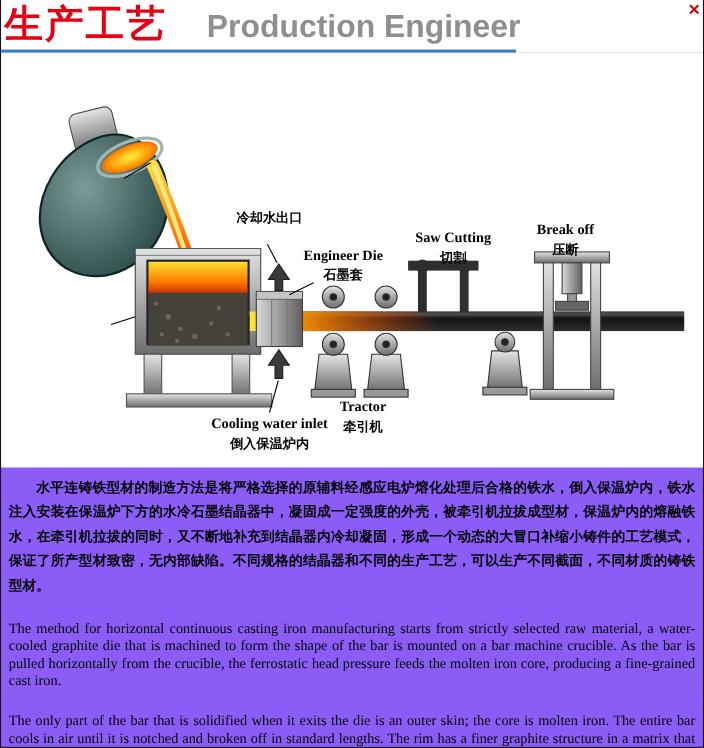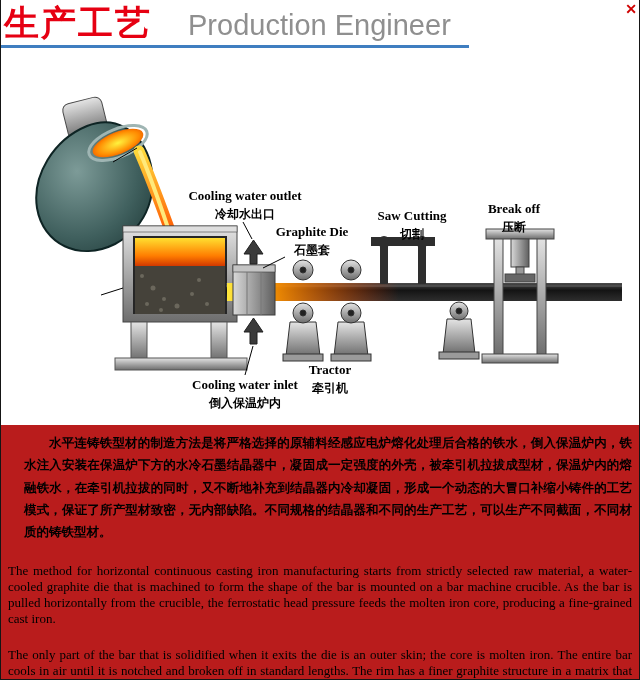--- a/index.html
+++ b/index.html
@@ -1,45 +1,45 @@
 <!DOCTYPE html>
 <html><head>
 <meta charset="utf-8">
 <style>
   html,body { margin:0; padding:0; background:#ffffff; }
   .page {
     position:relative; width:640px; height:680px; box-sizing:border-box;
-    background:#b91c1c; overflow:hidden;
+    background:#8b5cf6; overflow:hidden;
     border-left:1px solid #151515; border-right:1px solid #151515; border-bottom:1px solid #151515;
     font-family:"Liberation Sans", sans-serif; color:#000;
   }
   
   .header { position:relative; height:48px; background:#fff; }
   .title-zh { position:absolute; left:3px; top:0; line-height:46px; font-size:35px; font-weight:700; color:#e60012; letter-spacing:2px; white-space:nowrap; }
-  .title-en { position:absolute; left:187px; top:0; line-height:50px; font-size:29px; font-weight:400; color:#8f8f8f; white-space:nowrap; }
+  .title-en { position:absolute; left:187px; top:0; line-height:50px; font-size:29px; font-weight:700; color:#8f8f8f; white-space:nowrap; }
   .underline { position:absolute; left:0; top:45px; width:468px; height:3px; background:#3f7ec0; }
   .close { position:absolute; right:2px; top:1px; font-size:14px; font-weight:700; color:#cf0000; cursor:pointer; }
   
   .diagram { position:relative; width:640px; height:377px; background:#fff; }
   .diagram svg { position:absolute; left:0; top:0; }
   .lbl { position:absolute; text-align:center; line-height:1.12; }
   .lbl .en { display:block; font:700 13px "Liberation Serif", serif; color:#000; white-space:nowrap; }
   .lbl .zh { display:block; font:700 12px "Liberation Sans", sans-serif; color:#000; margin-top:2px; white-space:nowrap; }
   .lbl-treat   { left:100px; top:66px;  width:96px; }
   .lbl-outlet  { left:186px; top:140px; width:116px; }
   .lbl-die     { left:268px; top:176px; width:86px; }
   .lbl-saw     { left:362px; top:160px; width:74px;margin-left:12px; }
   .lbl-break   { left:480px; top:153px; width:66px; }
   .lbl-barm    { left:26px;  top:239px; width:88px; }
   .lbl-inlet   { left:184px; top:329px; width:120px; }
   .lbl-tractor { left:300px; top:314px; width:58px; }
   
   .texts { padding:0 7px; }
   .para-zh {
-    margin:7px 0 10px 16px; font-family:"Liberation Sans", sans-serif;
+    margin:7px 0 10px 0; font-family:"Liberation Sans", sans-serif;
     font-size:12.5px; font-weight:700; line-height:1.78; text-indent:2em; text-align:justify;
   }
   .para-en {
     margin:20px 0; font-family:"Liberation Serif", serif;
     font-size:13px; line-height:1.22; text-align:justify;
   }
 </style>
 </head>
 <body>
 
@@ -190,25 +190,24 @@
       <g stroke="#000" stroke-width="1">
         <line x1="136" y1="100" x2="112" y2="114"></line>
         <line x1="242" y1="174" x2="251" y2="191"></line>
         <line x1="284" y1="209" x2="262" y2="220"></line>
         <line x1="100" y1="247" x2="122" y2="240"></line>
         <line x1="244" y1="327" x2="252" y2="298"></line>
       </g>
     </svg>
 
     <div class="lbl lbl-outlet">
-      <span class="en">Cooling water outlet</span>
       <span class="zh">冷却水出口</span>
     </div>
     <div class="lbl lbl-die">
-      <span class="en">Graphite Die</span>
+      <span class="en">Engineer Die</span>
       <span class="zh">石墨套</span>
     </div>
     <div class="lbl lbl-saw">
       <span class="en">Saw Cutting</span>
       <span class="zh">切割</span>
     </div>
     <div class="lbl lbl-break">
       <span class="en">Break off</span>
       <span class="zh">压断</span>
     </div>

